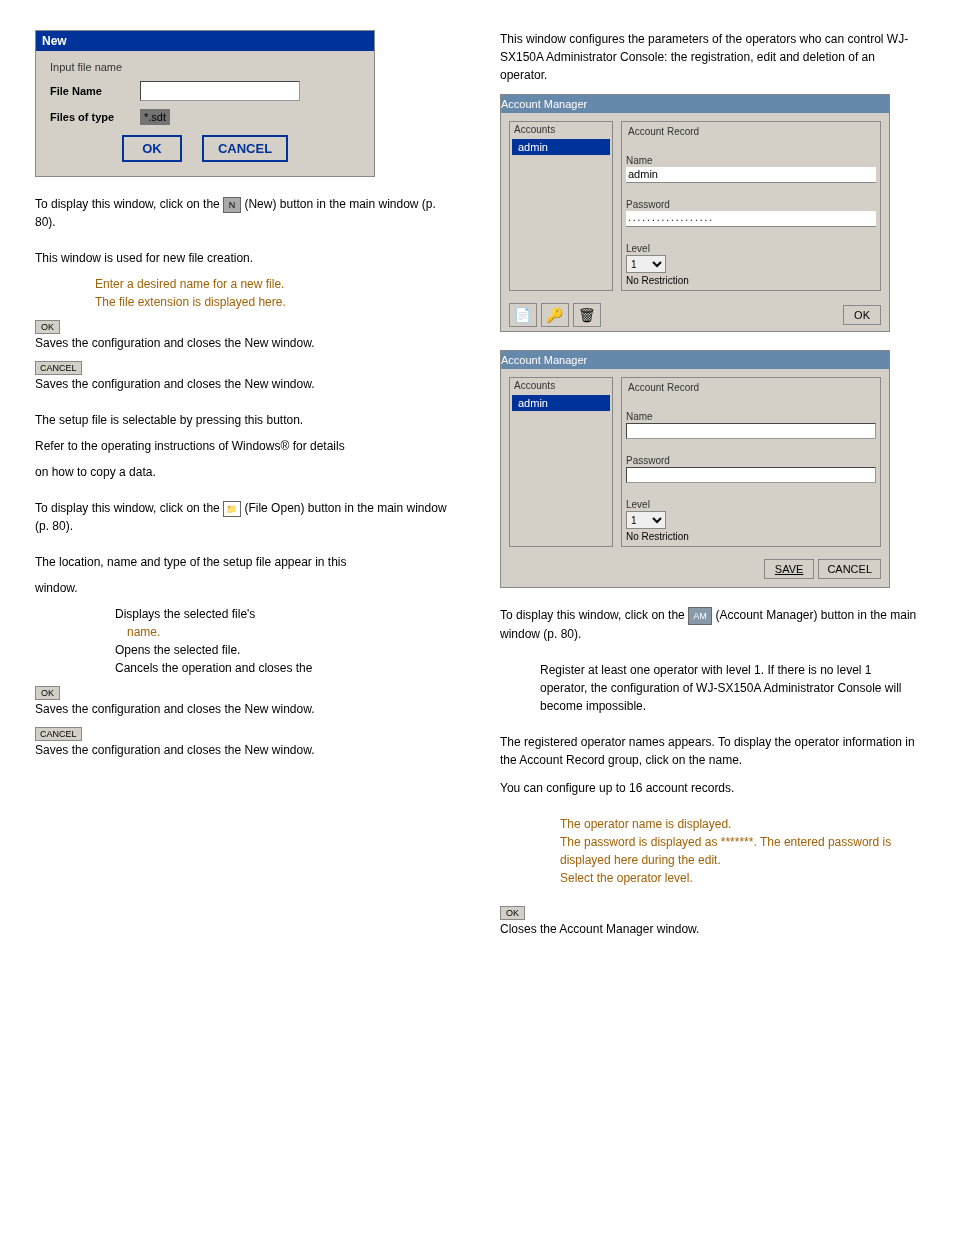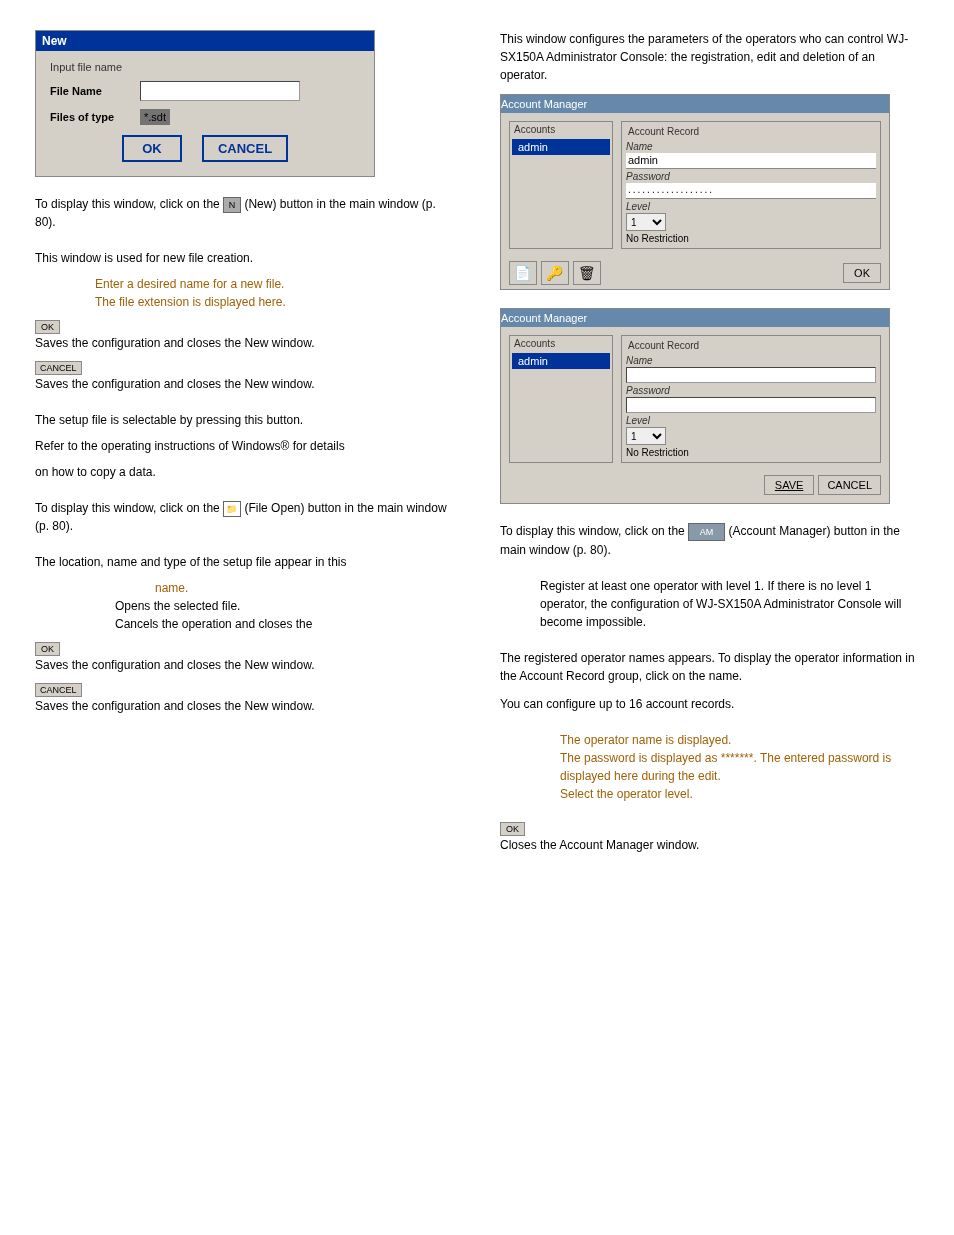--- a/index.html
+++ b/index.html
@@ -230,22 +230,21 @@
     .account-record-title {
       font-size: 10px;
       padding: 0 2px 2px 2px;
       color: #333;
     }
 
     .ar-label {
       font-size: 10px;
       color: #333;
       margin-bottom: 1px;
-      margin-top: 2px;
-      font-style: italic;
+      margin-top: 16px;
     }
 
     .ar-value {
       font-size: 11px;
       color: #000;
       border-bottom: 1px solid #888;
       margin-bottom: 2px;
       padding: 1px 2px;
       background: white;
       min-height: 16px;
@@ -325,21 +324,21 @@
       background: #fff;
       border: 1px solid #666;
       vertical-align: middle;
       font-size: 9px;
       text-align: center;
       line-height: 14px;
     }
 
     .inline-icon-acct {
       display: inline-block;
-      width: 37px;
+      width: 24px;
       height: 18px;
       background: #8899aa;
       border: 1px solid #666;
       vertical-align: middle;
       font-size: 9px;
       text-align: center;
       line-height: 16px;
       color: white;
     }
 
@@ -416,21 +415,23 @@
     <div class="section-block">
       <p class="desc-text">
         <span>To display this window, click on the</span>
         <span class="inline-icon-file">📁</span>
         <span>(File Open) button in the main window (p. 80).</span>
       </p>
     </div>
 
     <div class="section-block">
       <p class="desc-text">The location, name and type of the setup file appear in this</p>
-      <p class="desc-indent" style="margin-left:120px;">name.</p>
+      <p class="desc-text">window.</p>
+      <p class="desc-indent2">Displays the selected file's</p>
+      <p class="desc-indent" style="margin-left:92px;">name.</p>
       <p class="desc-indent2">Opens the selected file.</p>
       <p class="desc-indent2">Cancels the operation and closes the</p>
       <div style="margin-top:8px;">
         <div class="btn-ok-tiny" style="cursor:pointer;">OK</div>
         <p class="desc-text">Saves the configuration and closes the New window.</p>
         <div class="btn-cancel-tiny" style="cursor:pointer;">CANCEL</div>
         <p class="desc-text">Saves the configuration and closes the New window.</p>
       </div>
     </div>
 

